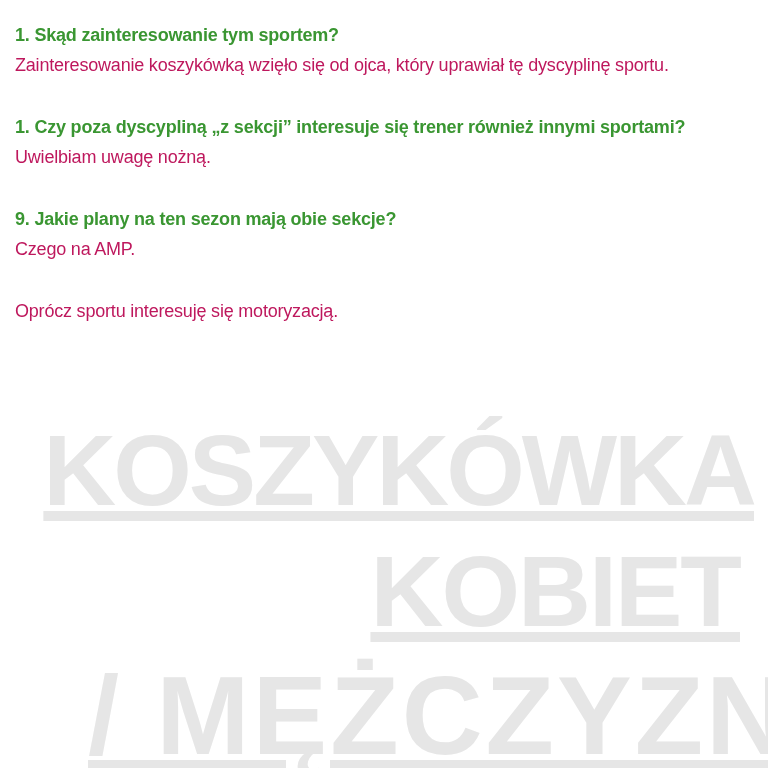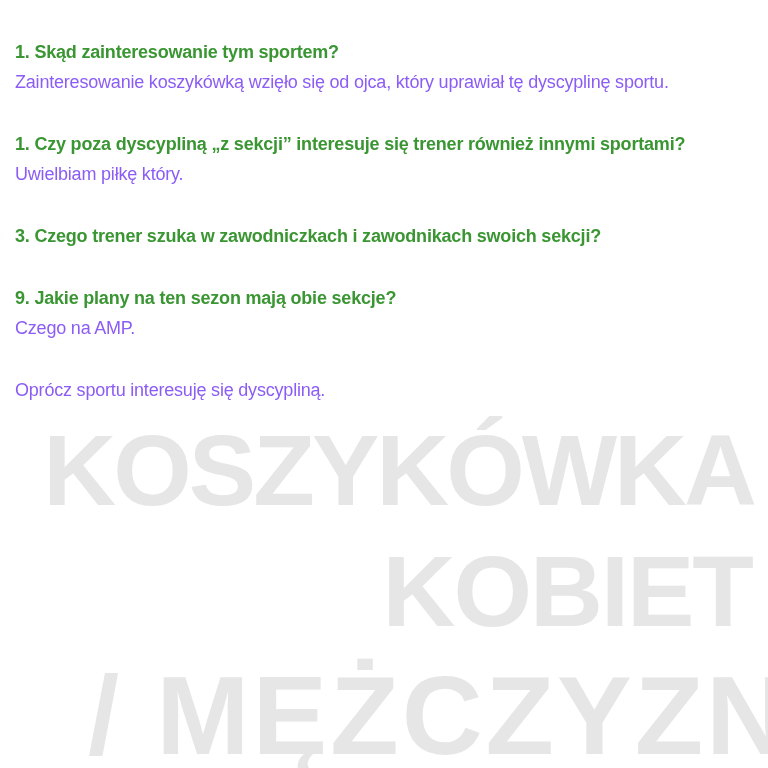--- a/index.html
+++ b/index.html
@@ -24,30 +24,31 @@
     inset: 0;
     z-index: 0;
     pointer-events: none;
   }
   .wm-line {
     position: absolute;
     font-weight: 700;
     color: #e6e6e6;
     line-height: 1;
     white-space: nowrap;
+    text-decoration: underline;
   }
   .wm-1 {
     top: 420px;
     right: 14px;
     font-size: 101px;
     letter-spacing: -3px;
   }
   .wm-2 {
     top: 541px;
-    right: 16px;
+    right: 28px;
     font-size: 101px;
     letter-spacing: -2px;
   }
   .wm-3 {
     top: 660px;
     left: 88px;
     font-size: 112px;
     letter-spacing: 3px;
   }
   
@@ -56,30 +57,30 @@
     z-index: 1;
     padding: 21px 14px 0 15px;
   }
   .qa-block {
     margin-bottom: 34px;
   }
   .question {
     font-size: 18px;
     font-weight: 700;
     line-height: 28px;
-    margin: 17px 0 2px 0;
+    margin: 0 0 2px 0;
     color: #3a9632;
     letter-spacing: -0.2px;
   }
   .answer {
     font-size: 18px;
     font-weight: 400;
     line-height: 28px;
     margin: 0;
-    color: #8b5cf6;
+    color: #be185d;
     letter-spacing: -0.2px;
   }
 </style>
 </head>
 <body>
 
 <div class="page">
 
   <div class="watermark">
     <div class="wm-line wm-1">KOSZYKÓWKA</div>
@@ -89,34 +90,33 @@
 
   <div class="content">
 
     <div class="qa-block">
       <p class="question">1. Skąd zainteresowanie tym sportem?</p>
       <p class="answer">Zainteresowanie koszykówką wzięło się od ojca, który uprawiał tę dyscyplinę sportu.</p>
     </div>
 
     <div class="qa-block">
       <p class="question">1. Czy poza dyscypliną „z sekcji” interesuje się trener również innymi sportami?</p>
-      <p class="answer">Uwielbiam piłkę który.</p>
+      <p class="answer">Uwielbiam uwagę nożną.</p>
     </div>
 
     <div class="qa-block">
-      <p class="question">3. Czego trener szuka w zawodniczkach i zawodnikach swoich sekcji?</p>
     </div>
 
     <div class="qa-block">
     </div>
 
     <div class="qa-block">
       <p class="question">9. Jakie plany na ten sezon mają obie sekcje?</p>
       <p class="answer">Czego na AMP.</p>
     </div>
 
     <div class="qa-block">
-      <p class="answer">Oprócz sportu interesuję się dyscypliną.</p>
+      <p class="answer">Oprócz sportu interesuję się motoryzacją.</p>
     </div>
 
   </div>
 
 </div>
 
 </body></html>

